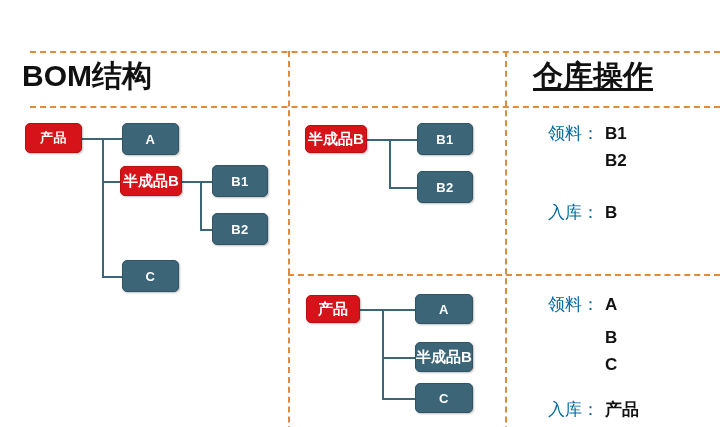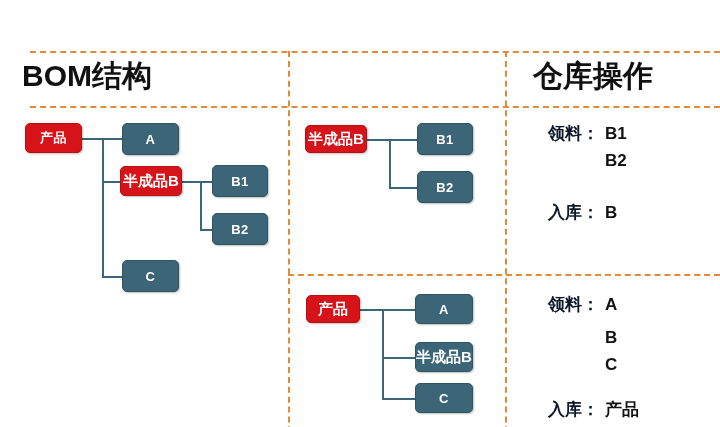--- a/index.html
+++ b/index.html
@@ -54,22 +54,22 @@
   .node.lat .lbl{font-size:13px;letter-spacing:.5px;}
 
   
   .conn-h{position:absolute;height:0;border-top:2px solid #3c6678;z-index:1;}
   .conn-v{position:absolute;width:0;border-left:2px solid #3c6678;z-index:1;}
 
   
   .wh-line{
     position:absolute;
     font-size:17px;
-    font-weight:bold;
-    color:#0f172a;
+    font-weight:normal;
+    color:#0369a1;
     white-space:nowrap;
     line-height:1;
   }
   .wh-cont{
     position:absolute;
     font-size:17px;
     font-weight:bold;
     color:#111;
     white-space:nowrap;
     line-height:1;
@@ -82,21 +82,21 @@
 
   <div class="hline" style="left:30px;  top:7px;   width:690px;"></div>
   <div class="hline" style="left:30px;  top:62px;  width:690px;"></div>
   <div class="hline" style="left:288px; top:230px; width:432px;"></div>
   <div class="hline" style="left:30px;  top:418px; width:690px;"></div>
 
   <div class="vline" style="left:288px; top:7px; height:411px;"></div>
   <div class="vline" style="left:505px; top:7px; height:411px;"></div>
 
   <div class="col-title" style="left:22px;  top:17px;">BOM结构</div>
-  <div class="col-title" style="left:533px; top:17px;">仓库操作</div>
+  <div class="col-title" style="left:533px; top:17px;text-decoration:underline;">仓库操作</div>
 
   <div class="conn-h" style="left:82px;  top:94px;  width:20px;"></div>
   <div class="conn-v" style="left:102px; top:94px;  height:139px;"></div>
   <div class="conn-h" style="left:102px; top:94px;  width:20px;"></div>
   <div class="conn-h" style="left:102px; top:137px; width:18px;"></div>
   <div class="conn-h" style="left:102px; top:232px; width:20px;"></div>
 
   <div class="conn-h" style="left:182px; top:137px; width:18px;"></div>
   <div class="conn-v" style="left:200px; top:137px; height:48px;"></div>
   <div class="conn-h" style="left:200px; top:137px; width:12px;"></div>

